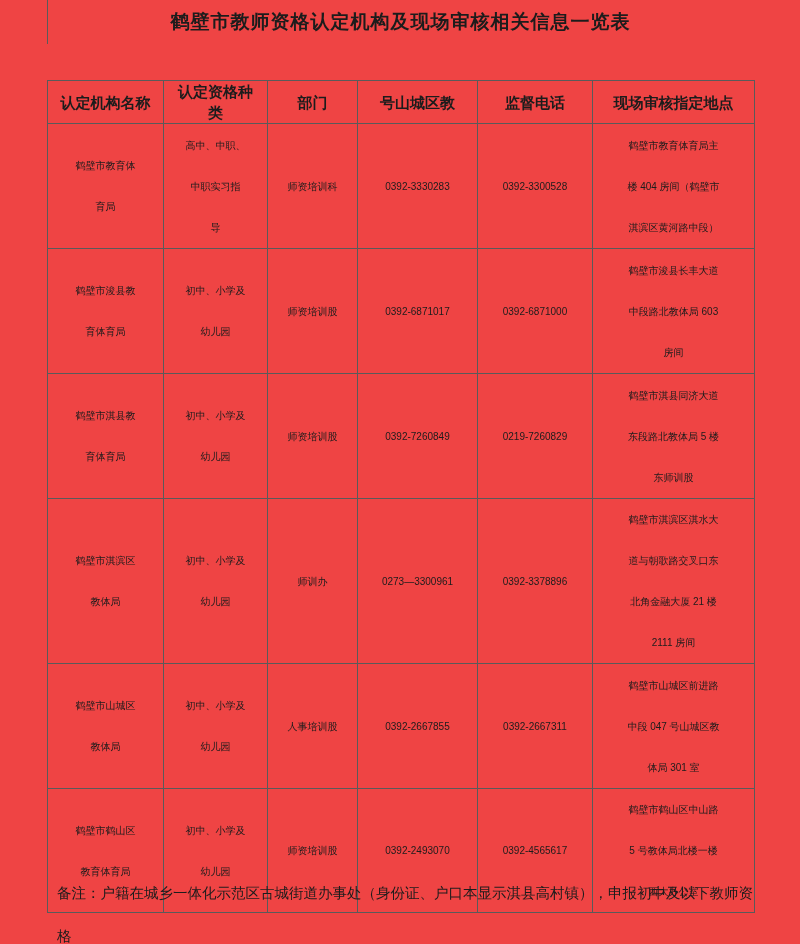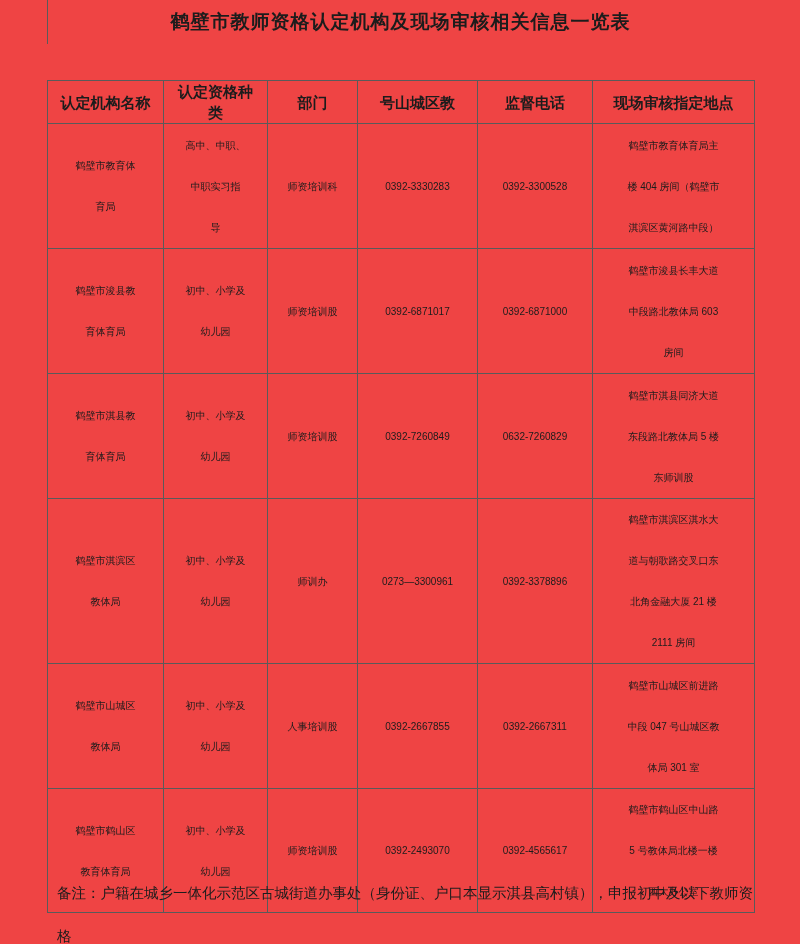--- a/index.html
+++ b/index.html
@@ -107,21 +107,21 @@
 中段路北教体局 603
 房间</td>
       </tr>
       <tr class="row-h125">
         <td>鹤壁市淇县教
 育体育局</td>
         <td>初中、小学及
 幼儿园</td>
         <td>师资培训股</td>
         <td>0392-7260849</td>
-        <td>0632-7260829</td>
+        <td>0219-7260829</td>
         <td>鹤壁市淇县同济大道
 东段路北教体局 5 楼
 东师训股</td>
       </tr>
       <tr class="row-h165">
         <td>鹤壁市淇滨区
 教体局</td>
         <td>初中、小学及
 幼儿园</td>
         <td>师训办</td>

